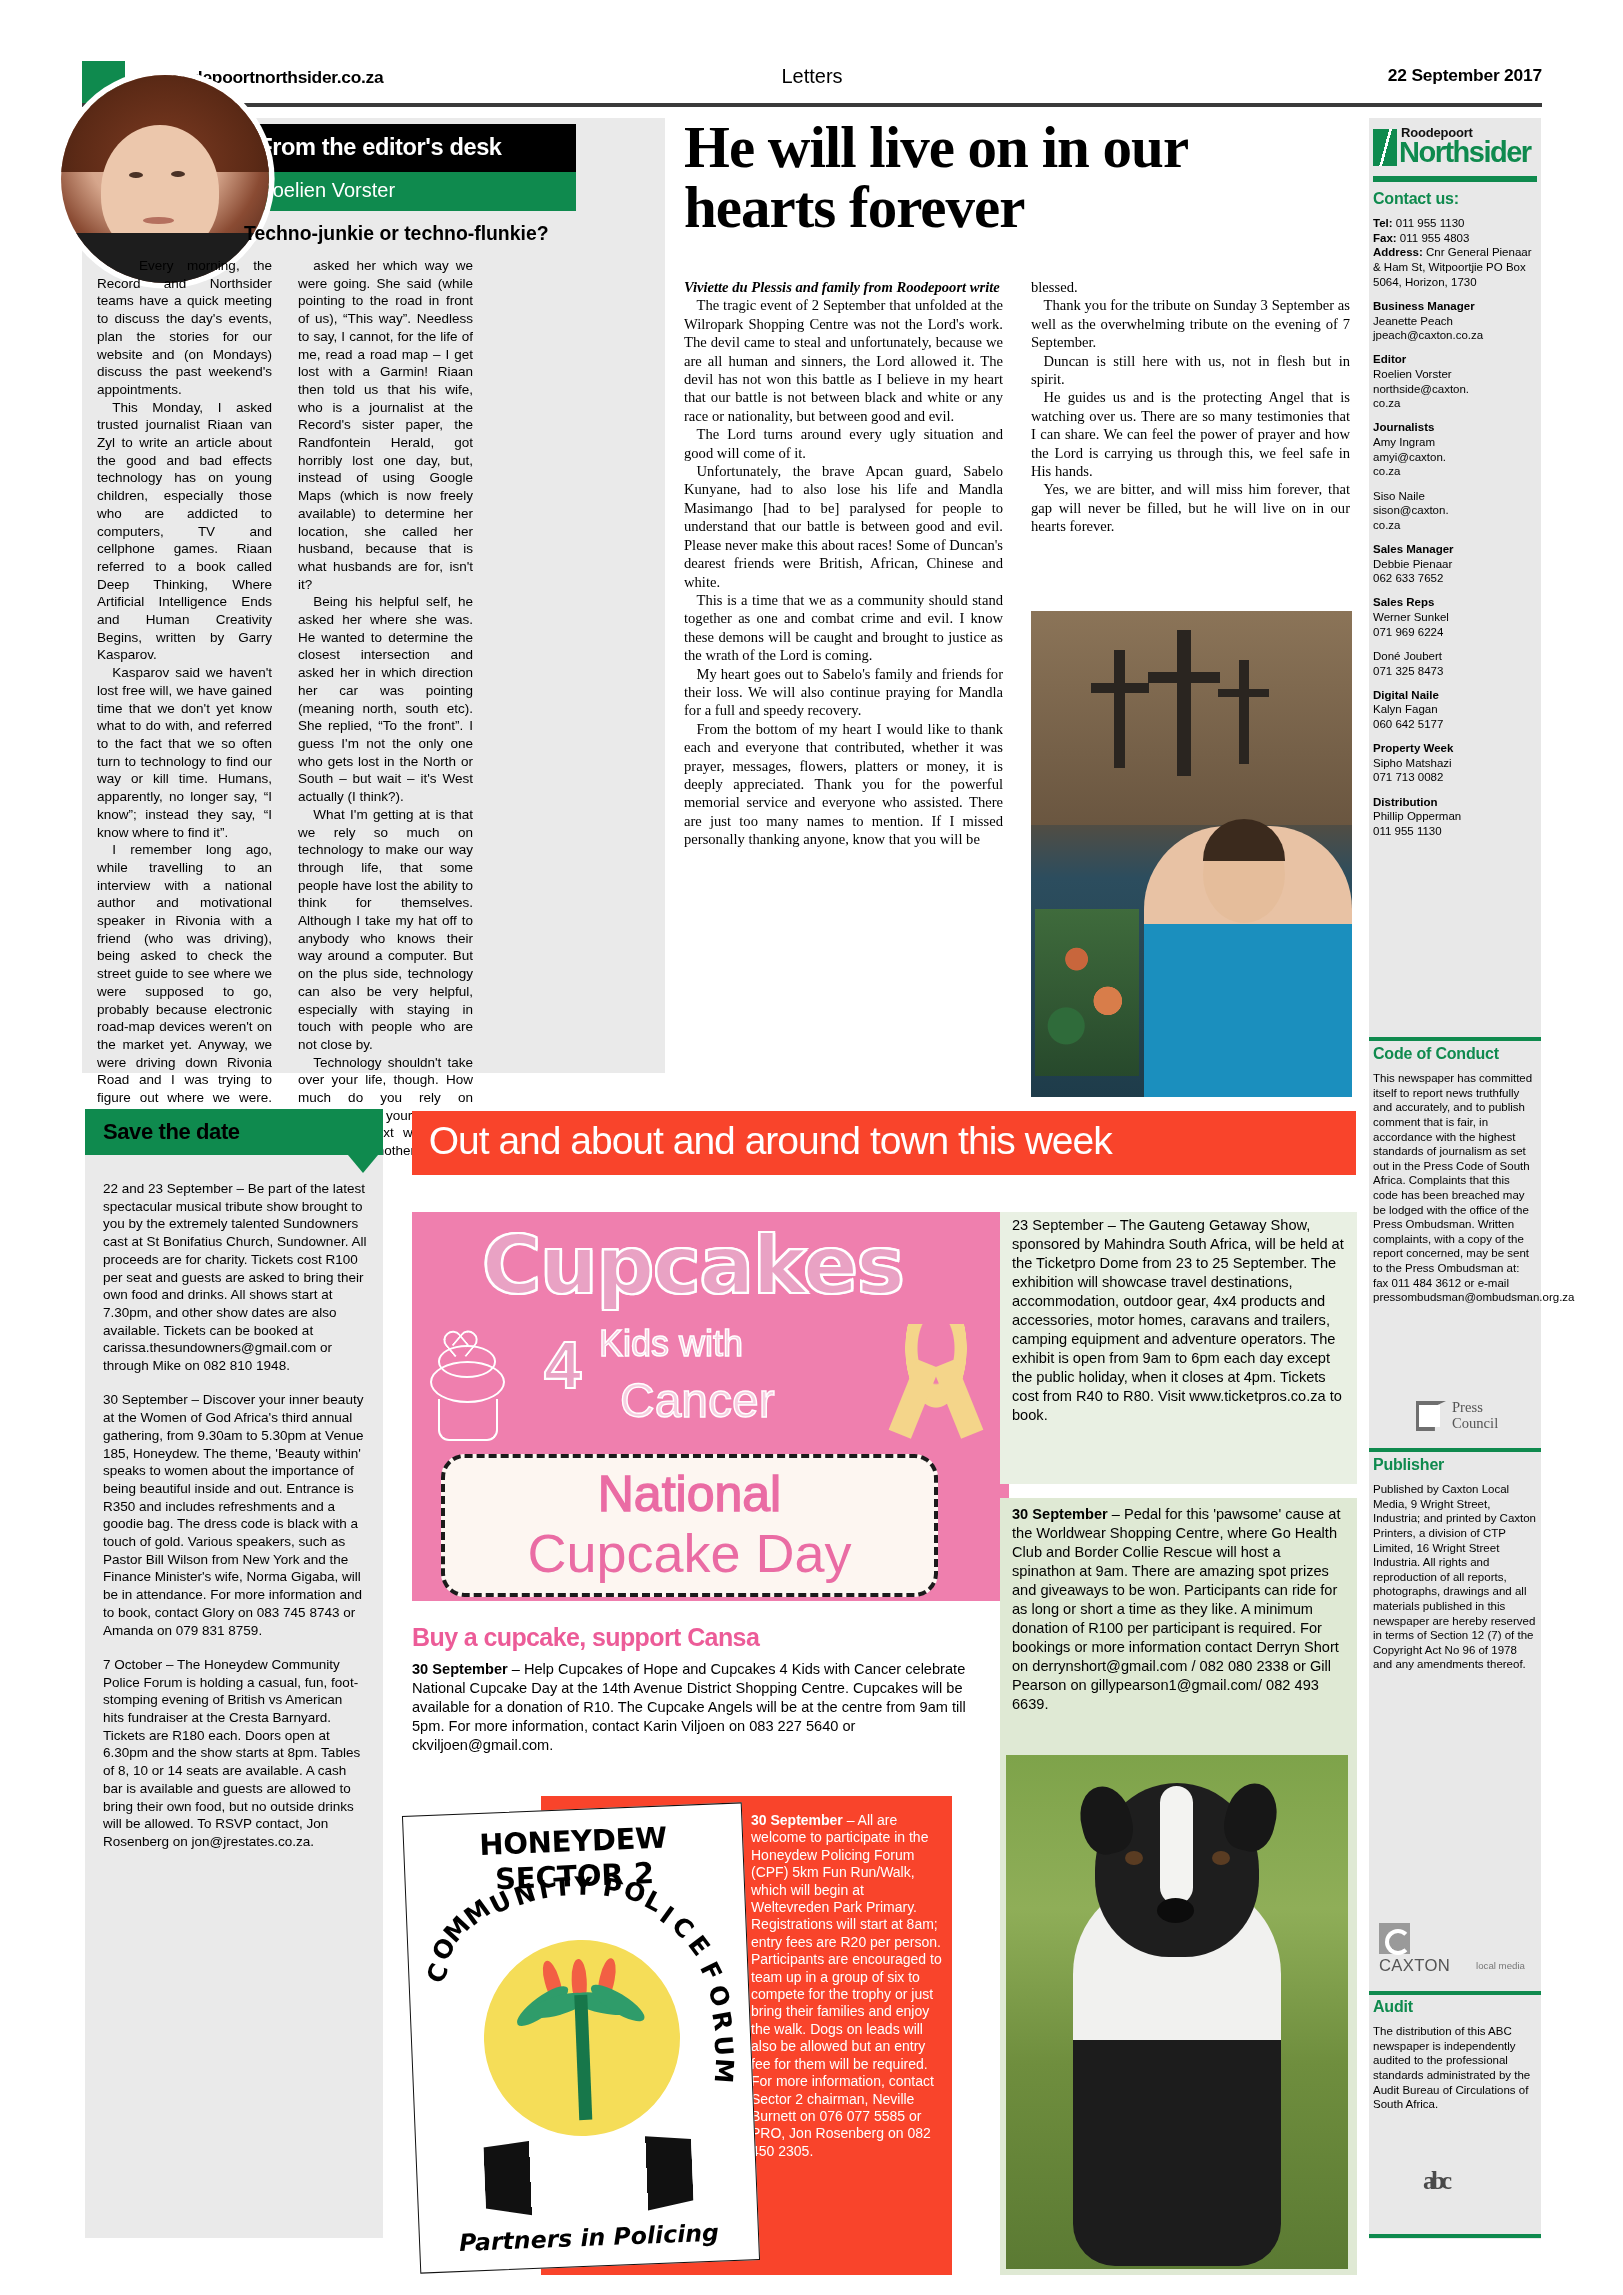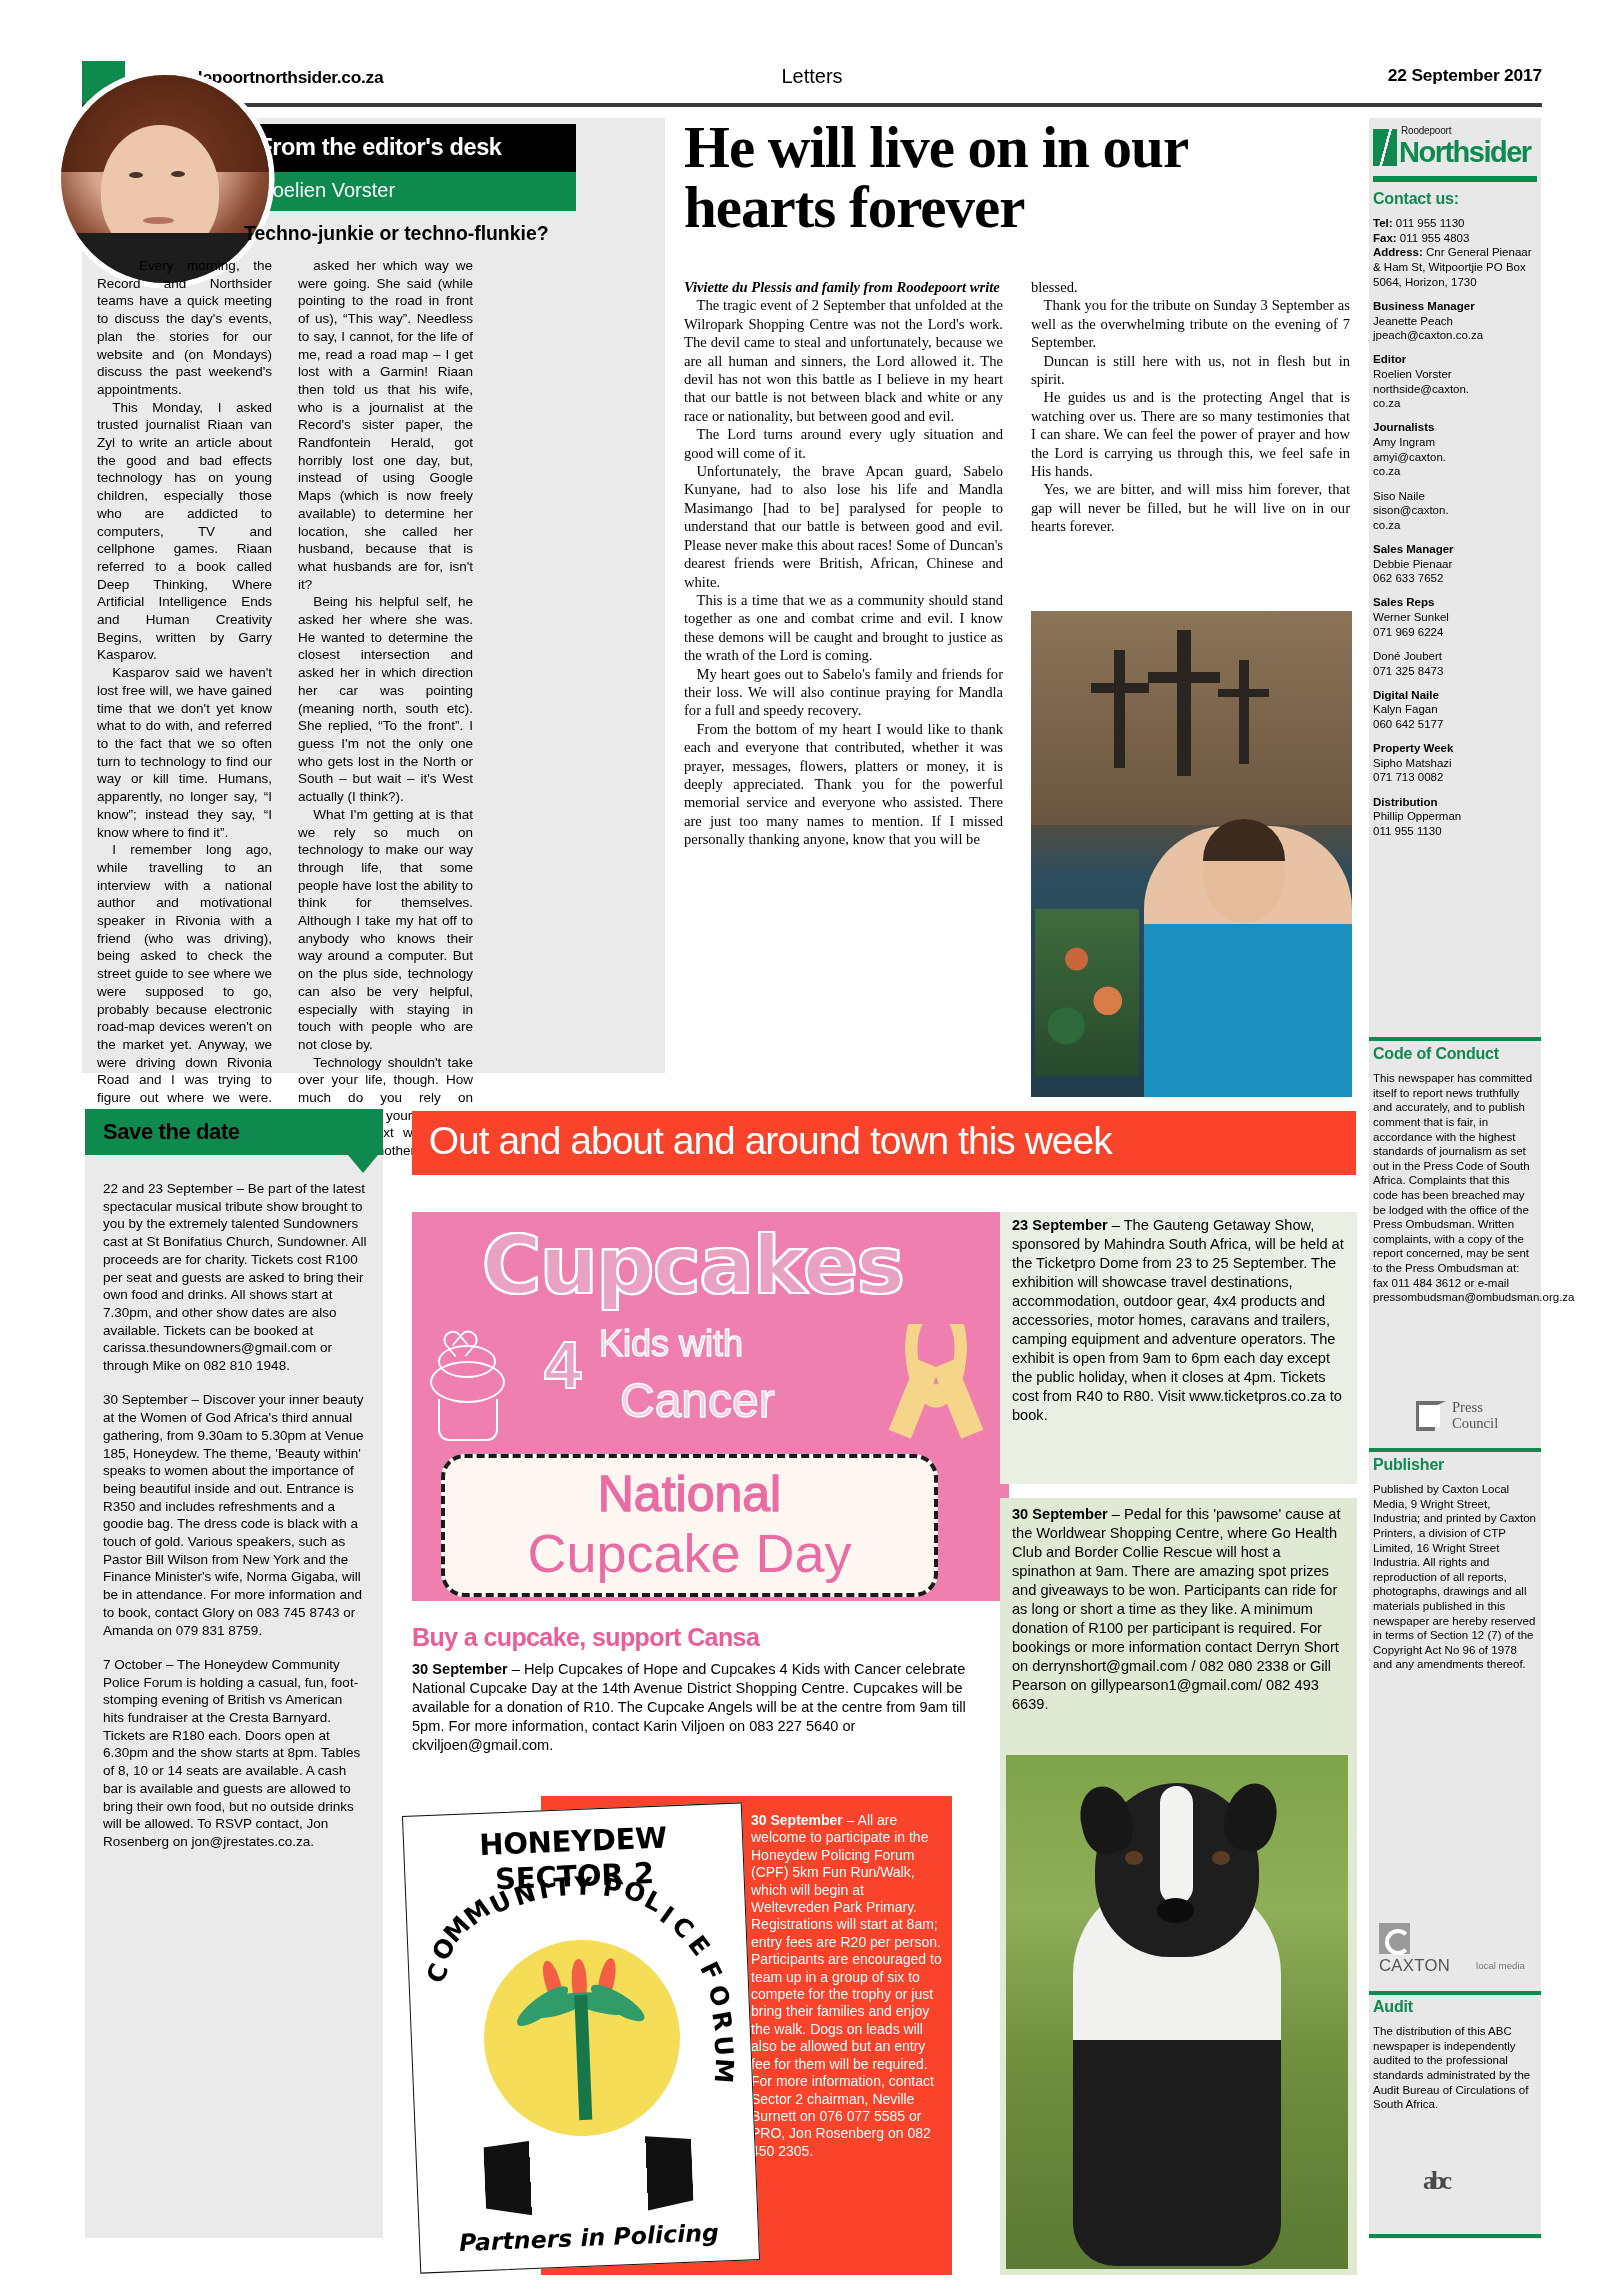--- a/index.html
+++ b/index.html
@@ -79,21 +79,21 @@
   .art-photo .pface { position:absolute; right:67px; bottom:174px; width:82px; height:97px; border-radius:50%;
     background:#e5bd9b; }
   .art-photo .phair { position:absolute; right:67px; bottom:236px; width:82px; height:42px; border-radius:42px 42px 0 0;
     background:#3b2a1d; }
 
   
   .rail { position:absolute; left:1369px; top:118px; width:172px; background:#e8e8e8; padding:0; }
   .rail-logo { position:absolute; left:1373px; top:122px; width:164px; height:50px; }
   .rail-logo .k { position:absolute; left:0; top:7px; width:23.6px; height:37px;
     background:linear-gradient(105deg,#0f8a4e 0 48%, #fff 48% 56%, #0f8a4e 56% 100%); }
-  .rail-logo .small { position:absolute; left:28px; top:2.8px; font-size:10px; font-weight:400; color:#111; letter-spacing:-0.2px;}
+  .rail-logo .small { position:absolute; left:28px; top:2.8px; font-size:13px; font-weight:700; color:#111; letter-spacing:-0.2px;}
   .rail-logo .big { position:absolute; left:26px; top:14px; font-size:29px; font-weight:800; color:#0f8a4e; letter-spacing:-1.5px; }
   .rail-green-rule { position:absolute; left:1373px; top:176px; width:164px; height:5.6px; background:#0f8a4e; }
 
   .rail-sec { position:absolute; left:1373px; width:164px; font-size:11.5px; line-height:14.6px; }
   .rail-h { color:#0f8a4e; font-weight:800; font-size:16px; margin:0 0 9.7px 0; letter-spacing:-0.2px;}
   .rail-sec b { font-weight:700; }
   .rail-sec p { margin:0 0 9.7px 0; }
   .rail-div { position:absolute; left:1369px; width:172px; height:3.5px; background:#0f8a4e; }
 
   .press-council { position:absolute; left:1416px; width:104px; height:37px; }
@@ -184,21 +184,21 @@
     border-radius:50% 50% 40% 40%; }
   .cpf-hands { position:absolute; left:67px; top:319px; width:208px; height:90px;
     background:linear-gradient(90deg,#111 0 22%, #fff 22% 78%, #111 78% 100%);
     clip-path:polygon(0 16%,26% 10%,50% 34%,74% 10%,100% 16%,100% 84%,72% 96%,50% 72%,28% 96%,0 84%); }
   .cpf-bottom { position:absolute; left:0; top:414px; width:100%; text-align:center; font-size:23.6px; font-weight:800;
     font-family:"DejaVu Sans", sans-serif; font-style:italic; }
 
   
   .gp-box { position:absolute; left:1000px; top:1212px; width:357px; height:272px; background:#e9f0e3; }
   .gp-text { position:absolute; left:1012px; top:1216px; width:335px; font-size:14.6px; line-height:19px; }
-  .gp-text b { font-weight:700;text-align:center; }
+  .gp-text b { font-weight:400;text-align:center; }
 
   .pd-box { position:absolute; left:1000px; top:1498px; width:357px; height:777px; background:#dfe9d4; }
   .pd-text { position:absolute; left:1012px; top:1505px; width:335px; font-size:14.6px; line-height:19px; }
   .pd-text b { font-weight:700; }
 
   .dog-photo { position:absolute; left:1006px; top:1755px; width:342px; height:514px; overflow:hidden;
     background:linear-gradient(180deg,#7ea34a 0%, #8fae58 30%, #6f8e3e 60%, #5b7a33 100%); }
   .dog-photo .body { position:absolute; left:67px; top:122px; width:208px; height:389px; border-radius:97px 97px 42px 42px;
     background:linear-gradient(180deg,#f1f1ef 0 42%, #1c1c1c 42% 100%); }
   .dog-photo .head { position:absolute; left:89px; top:28px; width:164px; height:174px; border-radius:50% 50% 45% 45%;

